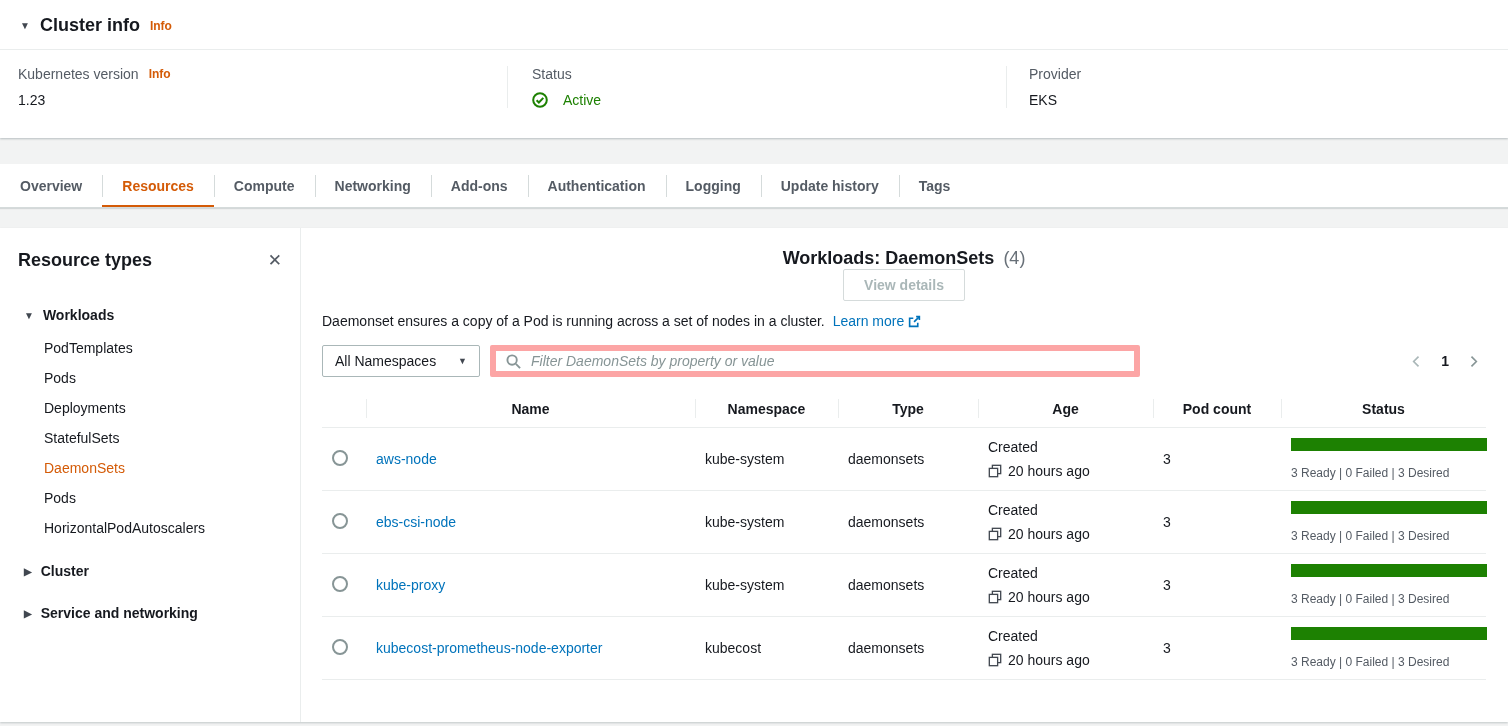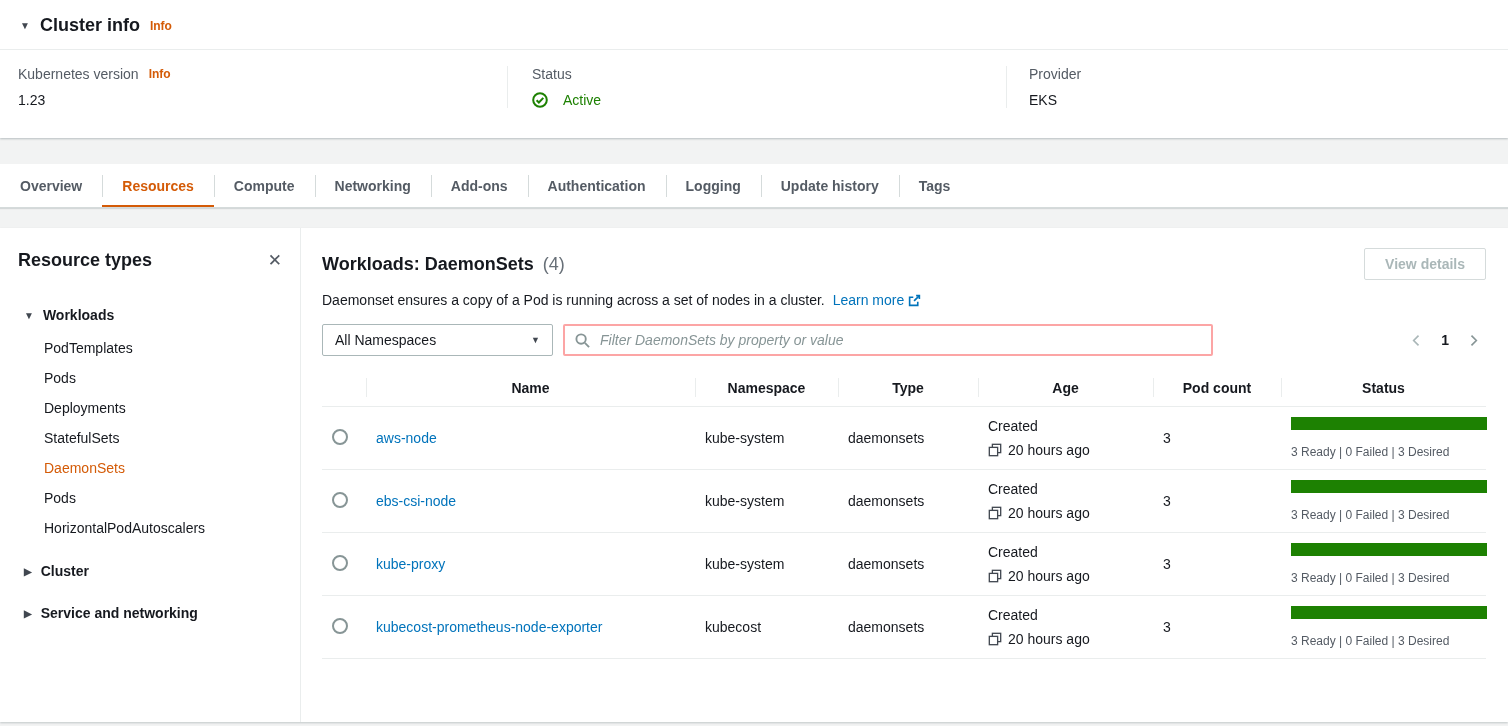--- a/index.html
+++ b/index.html
@@ -45,32 +45,32 @@
   .tree { margin-top: 30px; }
   .tree-group { display: flex; align-items: center; gap: 9px; padding: 6px 0 6px 24px; font-weight: 700; cursor: pointer; }
   .tri { font-size: 10px; color: #414750; }
   .tree-items { margin: 4px 0 8px; }
   .tree-item { padding-left: 44px; line-height: 30px; color: #16191f; cursor: pointer; }
   .tree-item.selected { color: #d45b07; }
   .tree-group.collapsed { margin-top: 14px; }
 
   
   .content { flex: 1; padding: 20px 22px 0 21px; min-width: 0; }
-  .content-header { display: flex; align-items: center; justify-content: space-between; }
+  .content-header { display: flex; align-items: center; justify-content: space-between; flex-direction: column; }
   .content-title { margin: 0; font-size: 18px; font-weight: 700; }
   .count { color: #687078; font-weight: 400; margin-left: 4px; }
   .btn-secondary { font-family: inherit; font-size: 14px; font-weight: 700; color: #aab7b8; background: #fff; border: 1px solid #d5dbdb; border-radius: 2px; padding: 7px 20px; cursor: not-allowed; }
   .description { margin: 10px 0 0; color: #16191f; line-height: 20px; }
   .learn-more { color: #0073bb; cursor: pointer; margin-left: 4px; white-space: nowrap; }
   .learn-more svg { margin-left: 4px; vertical-align: -2px; }
 
   .filter-row { display: flex; align-items: center; margin-top: 14px; gap: 10px; }
-  .ns-select { width: 231px; height: 32px; border: 1px solid #aab7b8; border-radius: 2px; display: flex; align-items: center; justify-content: space-between; padding: 0 12px; cursor: pointer; background: #fff; }
+  .ns-select { width: 158px; height: 32px; border: 1px solid #aab7b8; border-radius: 2px; display: flex; align-items: center; justify-content: space-between; padding: 0 12px; cursor: pointer; background: #fff; }
   .select-caret { font-size: 9px; color: #414750; }
-  .search-box { width: 650px; height: 32px; border: 2px solid #fca5a5; border-radius: 2px; display: flex; align-items: center; padding: 0 10px; gap: 8px; background: #fff; }
+  .search-box { width: 650px; height: 32px; border: 6px solid #fca5a5; border-radius: 2px; display: flex; align-items: center; padding: 0 10px; gap: 8px; background: #fff; }
   .search-input { border: none; outline: none; flex: 1; font-family: inherit; font-size: 14px; color: #16191f; background: transparent; }
   .search-input::placeholder { color: #879596; font-style: italic; }
   .pagination { margin-left: auto; display: flex; align-items: center; gap: 18px; padding-right: 6px; }
   .page-btn { cursor: pointer; display: flex; align-items: center; }
   .page-num { font-weight: 700; color: #16191f; cursor: pointer; }
 
   
   .ds-table { width: 100%; border-collapse: collapse; margin-top: 16px; table-layout: fixed; }
   .ds-table th { text-align: center; font-weight: 700; padding: 8px 15px 10px; border-bottom: 1px solid #eaeded; position: relative; font-size: 14px; color: #16191f; cursor: pointer; }
   .ds-table th:not(:first-child)::before { content: ""; position: absolute; left: 0; top: 6px; bottom: 9px; width: 1px; background: #eaeded; }

